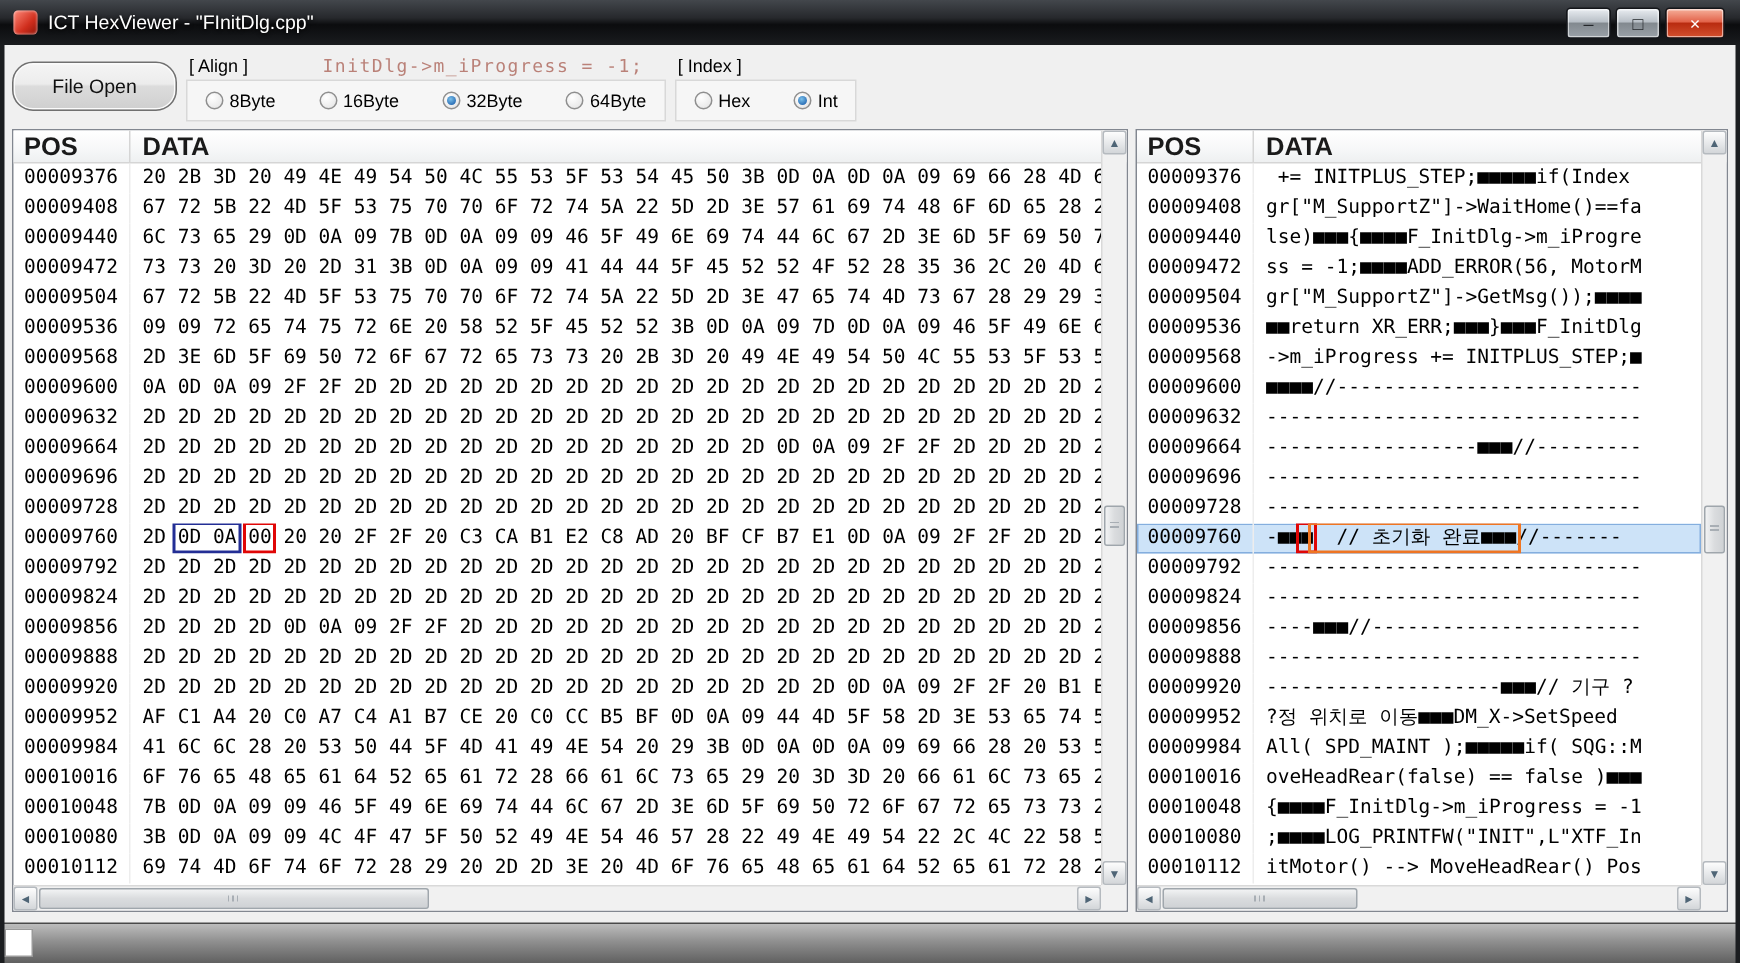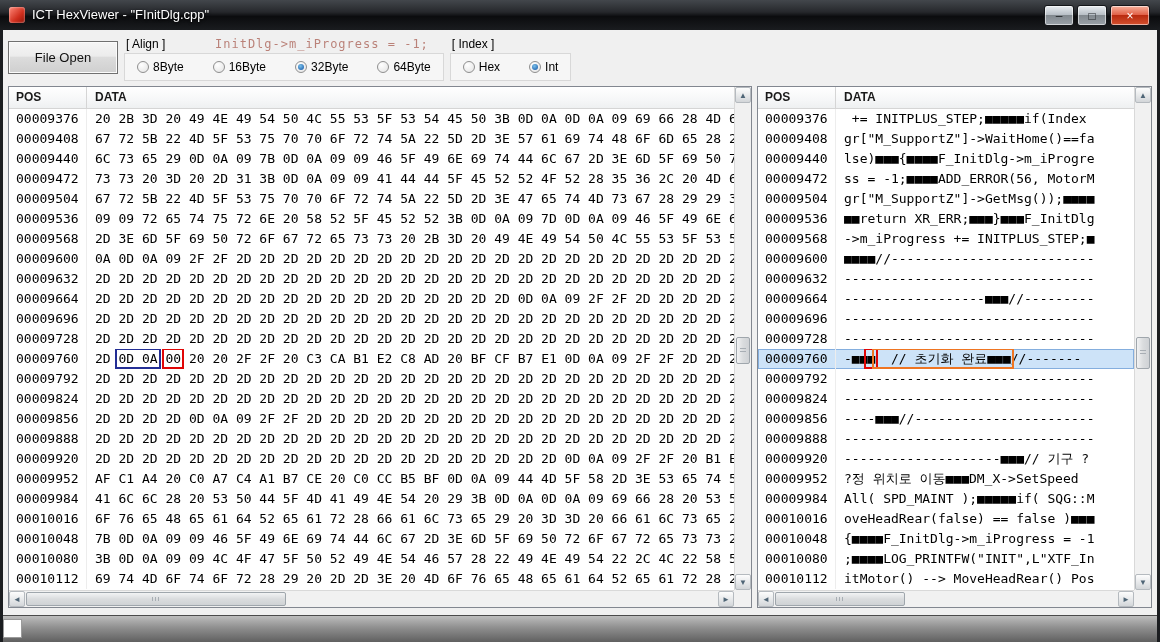--- a/index.html
+++ b/index.html
@@ -44,21 +44,21 @@
     position:absolute; left:0; right:0; bottom:0; height:26px; z-index:7;
     background:linear-gradient(#bdbdbd,#8f8f8f 45%,#606060); border-top:1px solid #4a4a4a;
   }
   .artifact { position:absolute; left:3px; bottom:4px; width:17px; height:17px; background:#fff; border:1px solid #9a9a9a; }
   
   .client { height:586px; padding:0 6px; box-sizing:border-box; }
   .toolbar { height:56px; display:flex; align-items:flex-start; padding:6px 2px 0 2px; box-sizing:border-box; }
   .btn-fileopen {
     margin-top:5px; width:110px; height:33px; font-size:13px; color:#111;
     font-family:"Liberation Sans", sans-serif;
-    border:1px solid #707070; border-radius:0;
+    border:1px solid #707070; border-radius:14px;
     background:linear-gradient(#f5f5f5 0%,#ececec 45%,#dcdcdc 50%,#cfcfcf 100%);
     box-shadow:inset 0 0 0 1px #fbfbfb;
   }
   .group { margin-left:6px; }
   .group-label { font-size:12px; color:#000; margin:1px 0 2px 2px; }
   .group-box {
     border:1px solid #d8d8d8; background:#f6f6f6; height:28px; box-sizing:border-box;
     display:flex; align-items:center; padding:0 12px; gap:29px;
   }
   .radio-item { display:flex; align-items:center; font-size:12px; color:#000; }
@@ -73,21 +73,21 @@
   
   .panels { display:flex; gap:5px; height:522px; padding:0 2px; }
   .panel { position:relative; background:#fff; border:1px solid #828790; box-sizing:border-box; }
   .panel-left { width:744px; flex:none; }
   .panel-right { flex:1; }
   .lv-header {
     height:22px; display:flex; box-sizing:border-box;
     background:linear-gradient(#ffffff,#f6f7f8 60%,#eef0f1);
     border-bottom:1px solid #d5d5d5; position:relative; z-index:2;
   }
-  .lv-header span { font-size:12px; font-weight:bold; color:#1a1a1a; line-height:21px; }
+  .lv-header span { font-size:17px; font-weight:bold; color:#1a1a1a; line-height:21px; }
   .h-pos { width:70px; padding-left:7px; border-right:1px solid #d5d5d5; flex:none; }
   .h-data { padding-left:8px; flex:1; }
   .lv-body { position:absolute; top:22px; left:0; right:17px; bottom:17px; overflow:hidden; }
   .lv-row {
     height:20px; display:flex; line-height:20px; white-space:pre; color:#000;
     font-family:"DejaVu Sans Mono", monospace; font-size:13px;
   }
   .col-pos { width:70px; padding-left:7px; flex:none; border-right:1px solid #ededed; }
   .col-data { flex:1; padding-left:8px; overflow:hidden; white-space:pre; }
   .lv-row.selected { background:#cde3f8; box-shadow:inset 0 0 0 1px #84aede; }

